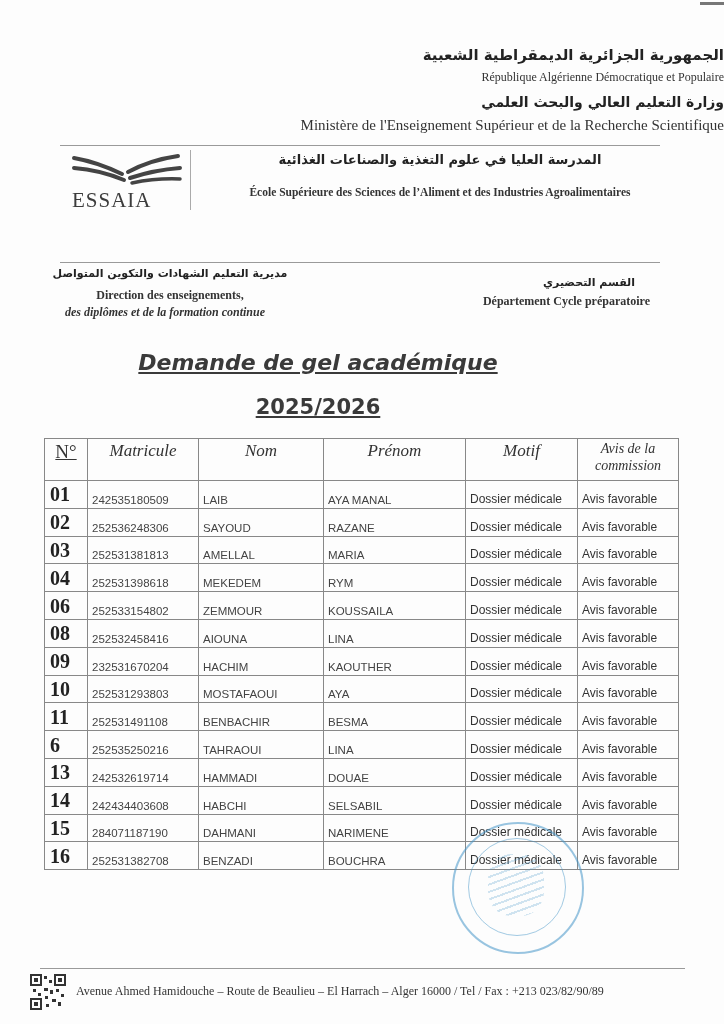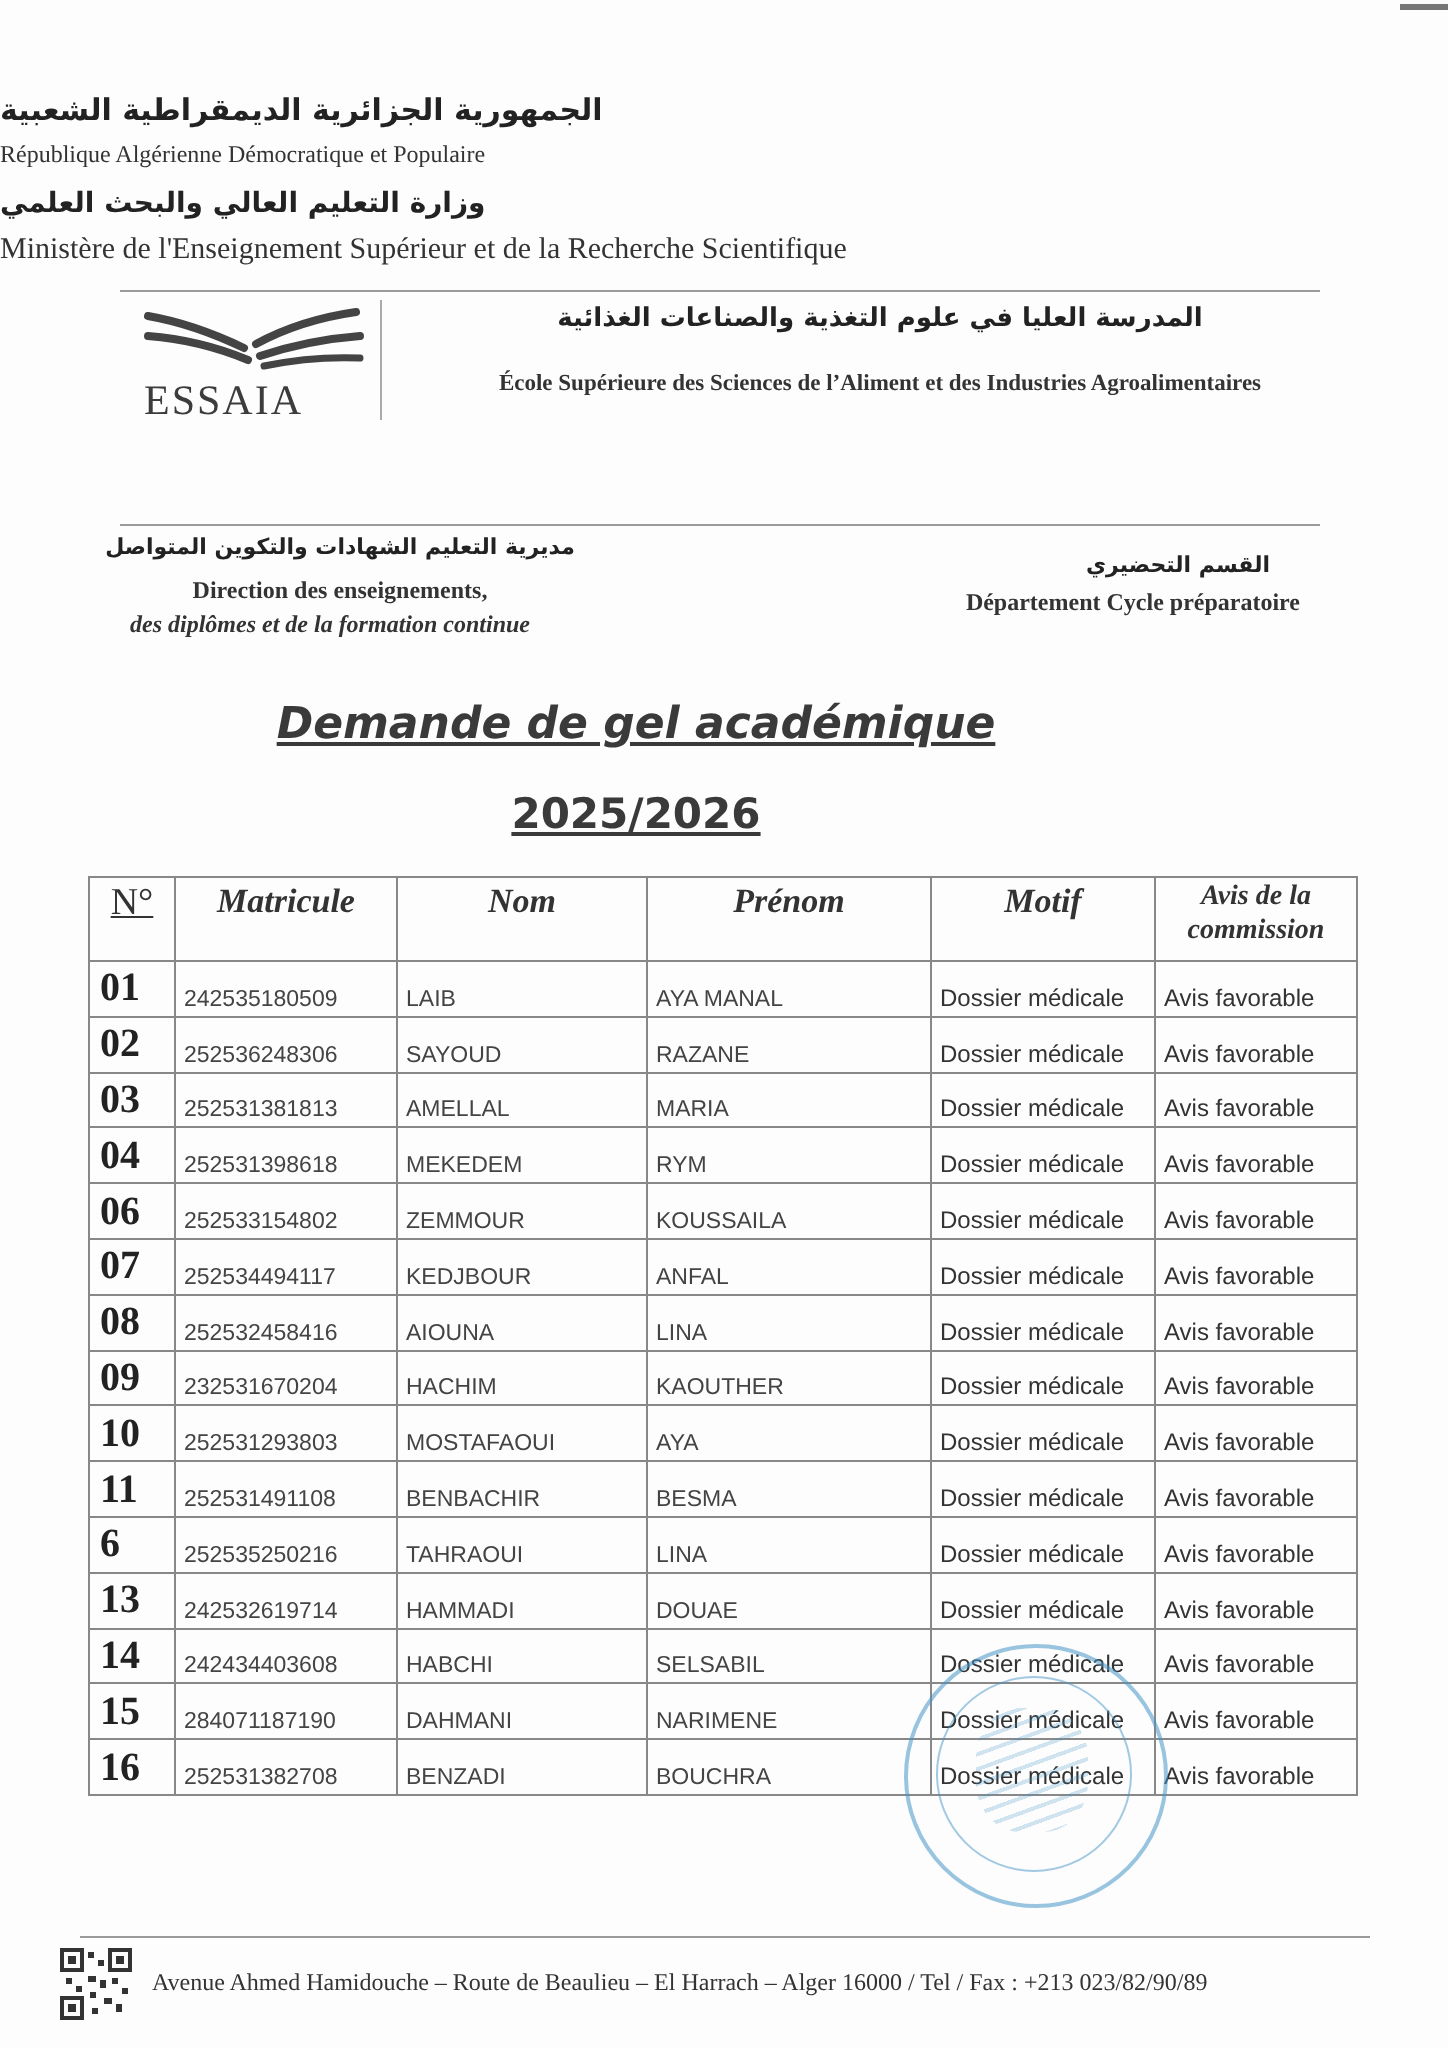--- a/index.html
+++ b/index.html
@@ -3,21 +3,21 @@
   <meta charset="utf-8">
   <style>
     html, body { margin: 0; padding: 0; }
     body {
       width: 724px; height: 1024px; position: relative; overflow: hidden;
       background: #fdfdfd;
       font-family: "Liberation Serif", serif;
       color: #2a2a2a;
     }
     .abs { position: absolute; }
-    .center { text-align: left; }
+    .center { text-align: right; }
     .top-edge { left: 700px; top: 2px; width: 24px; height: 3px; background: #777; }
 
     .ar { font-family: "DejaVu Sans", sans-serif; direction: rtl; font-weight: bold; }
     .hdr-ar1 { left: 0; width: 724px; top: 46px; font-size: 15px; color: #222; }
     .hdr-fr1 { left: 0; width: 724px; top: 70px; font-size: 12px; color: #333; }
     .hdr-ar2 { left: 0; width: 724px; top: 94px; font-size: 14px; color: #222; }
     .hdr-fr2 { left: 0; width: 724px; top: 117px; font-size: 15px; color: #333; }
 
     .rule { height: 1px; background: #9a9a9a; }
     .rule1 { left: 60px; top: 145px; width: 600px; }
@@ -48,21 +48,21 @@
     }
 
     table.grid {
       position: absolute; left: 44px; top: 438px; width: 634px;
       border-collapse: collapse; table-layout: fixed;
     }
     table.grid td, table.grid th {
       border: 1px solid #888; padding: 0; overflow: hidden; white-space: nowrap;
     }
     table.grid th {
-      font-family: "Liberation Serif", serif; font-style: italic; font-weight: bold;
+      font-family: "Liberation Serif", serif; font-style: italic; font-weight: normal;
       font-size: 17px; color: #333; height: 39px; vertical-align: top; padding-top: 2px;
     }
     table.grid th.num { text-decoration: underline; font-weight: normal; font-style: normal; font-size: 19px; }
     table.grid th.avis { font-size: 14px; line-height: 17px; padding-top: 1px; }
     table.grid td.section {
       height: 51px; text-align: center; vertical-align: top; padding-top: 3px;
       font-family: "Liberation Serif", serif; font-style: italic; font-weight: bold; font-size: 19px; color: #333;
       background: linear-gradient(#fbfbfb, #f2f4f6);
     }
     table.grid td.section sup { font-size: 11px; }
@@ -184,28 +184,20 @@
   </tr>
       <tr class="row">
     <td class="idx">06</td>
     <td>252533154802</td>
     <td>ZEMMOUR</td>
     <td>KOUSSAILA</td>
     <td class="motif">Dossier médicale</td>
     <td class="avis-val">Avis favorable</td>
   </tr>
       <tr class="row">
-    <td class="idx">07</td>
-    <td>252534494117</td>
-    <td>KEDJBOUR</td>
-    <td>ANFAL</td>
-    <td class="motif">Dossier médicale</td>
-    <td class="avis-val">Avis favorable</td>
-  </tr>
-      <tr class="row">
     <td class="idx">08</td>
     <td>252532458416</td>
     <td>AIOUNA</td>
     <td>LINA</td>
     <td class="motif">Dossier médicale</td>
     <td class="avis-val">Avis favorable</td>
   </tr>
       <tr class="row">
     <td class="idx">09</td>
     <td>232531670204</td>

